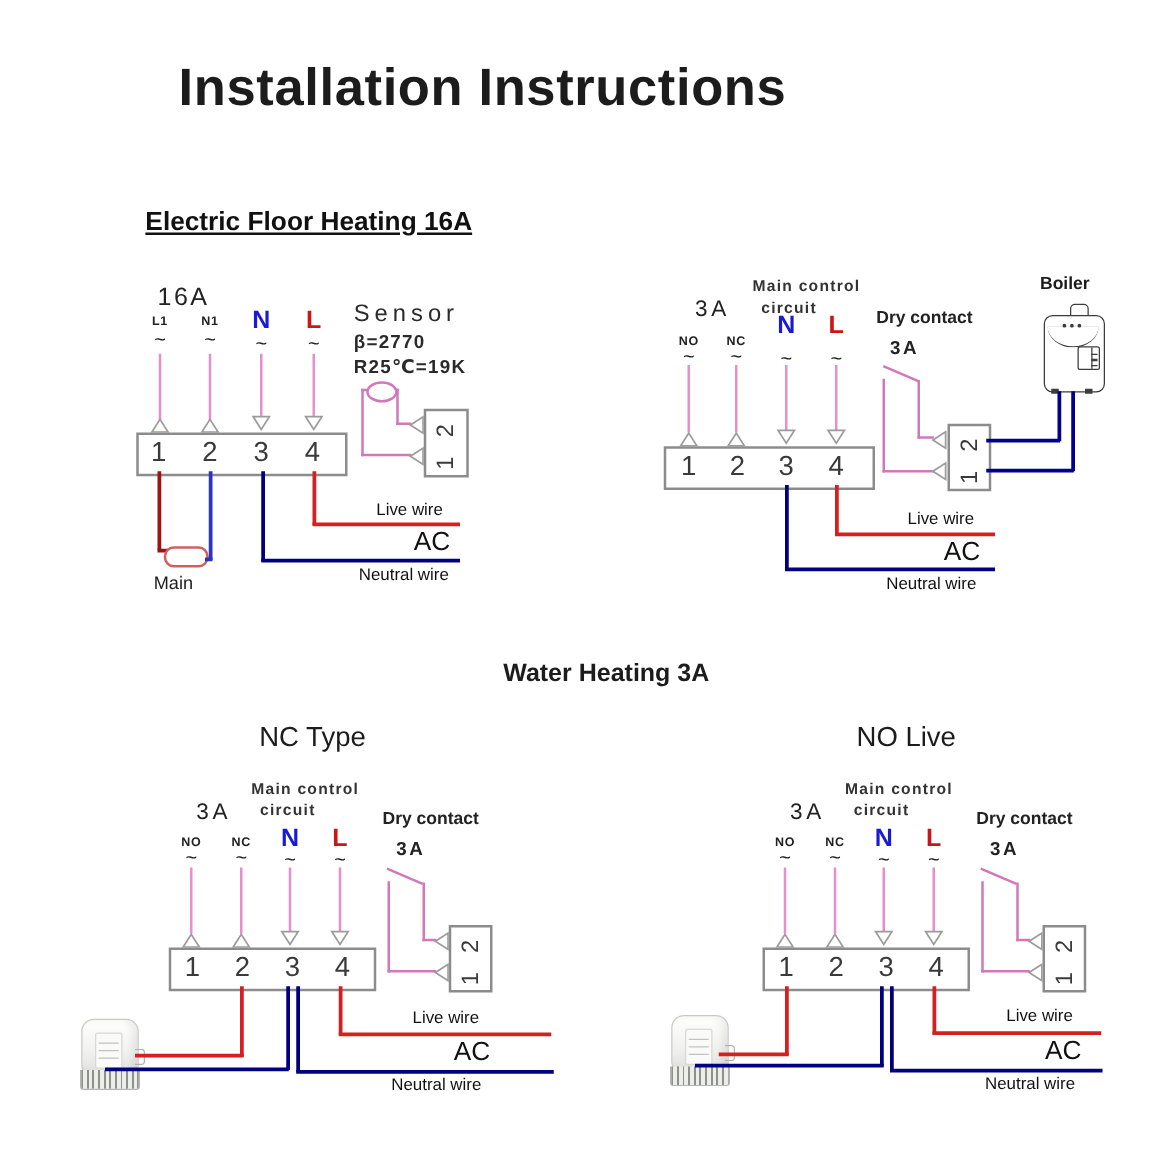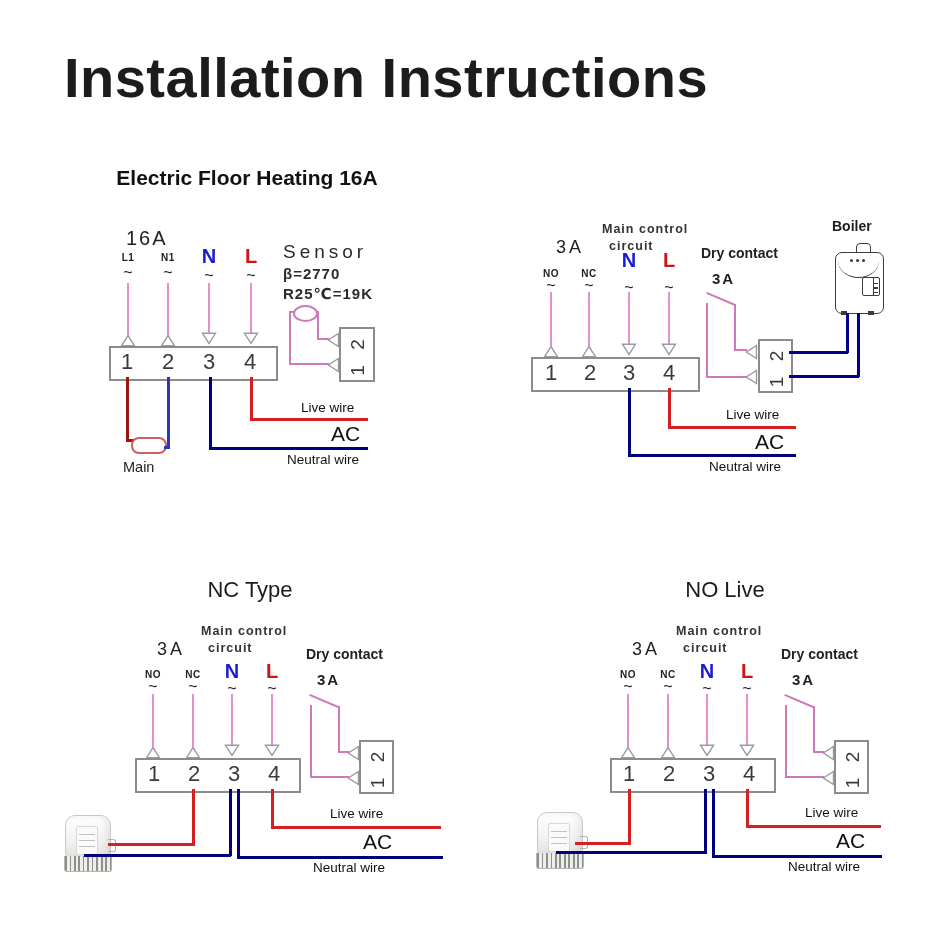--- a/index.html
+++ b/index.html
@@ -72,23 +72,23 @@
             border-left:none;border-radius:0 3px 3px 0;}
   .act-collar{position:absolute;left:0;top:43px;width:46px;height:15px;
               background:repeating-linear-gradient(90deg,#8f8f8b 0 1.5px,#eceeea 1.5px 4.5px);
               border:1px solid #b4b4b0;border-top:none;border-radius:0 0 3px 3px;}
 </style>
 </head>
 <body>
 
 <div class="canvas">
 
-  <div class="t b c" style="left:0;width:772px;top:46px;font-size:56px;letter-spacing:.5px;">Installation Instructions</div>
-
-  <div class="t h2 c" style="left:97px;width:300px;top:166px;">Electric Floor Heating 16A</div>
+  <div class="t b c" style="left:0;width:772px;top:46px;font-size:42px;letter-spacing:.5px;">Installation Instructions</div>
+
+  <div class="t h2 c" style="left:97px;width:300px;top:166px;text-decoration:underline;">Electric Floor Heating 16A</div>
   <div class="t rating" style="left:126px;top:227px;font-size:20px;letter-spacing:2px;">16A</div>
 
   <div class="t term-sm" style="left:118px;top:252px;">L1</div>
   <div class="t term-sm" style="left:158px;top:252px;">N1</div>
   <div class="t term-n" style="left:199px;top:245px;">N</div>
   <div class="t term-l" style="left:241px;top:245px;">L</div>
   <div class="t tilde" style="left:118px;top:264px;">~</div>
   <div class="t tilde" style="left:158px;top:264px;">~</div>
   <div class="t tilde" style="left:199px;top:267px;">~</div>
   <div class="t tilde" style="left:241px;top:267px;">~</div>
@@ -224,20 +224,21 @@
   <div class="w bw" style="left:857px;top:313px;width:2.5px;height:64px;"></div>
 
   <div class="w nv" style="left:628px;top:388px;width:2.5px;height:68px;"></div>
   <div class="w nv" style="left:628px;top:454px;width:168px;height:2.5px;"></div>
   <div class="w rd" style="left:668px;top:388px;width:2.5px;height:40px;"></div>
   <div class="w rd" style="left:668px;top:426px;width:128px;height:2.5px;"></div>
   <div class="t wirelbl" style="left:726px;top:407px;">Live wire</div>
   <div class="t ac" style="left:755px;top:430px;">AC</div>
   <div class="t wirelbl" style="left:709px;top:459px;">Neutral wire</div>
 
+  <div class="t c" style="left:320px;width:330px;top:528px;font-size:20px;font-weight:700;">Water Heating 3A</div>
 
   <div>
     <div class="t c" style="left:150px;width:200px;top:577px;font-size:22px;">NC Type</div>
     <div class="t rating" style="left:157px;top:639px;font-size:18px;">3A</div>
     <div class="t mc" style="left:201px;top:624px;">Main control</div>
     <div class="t mc" style="left:208px;top:641px;">circuit</div>
     <div class="t term-sm" style="left:143px;top:669px;">NO</div>
     <div class="t term-sm" style="left:183px;top:669px;">NC</div>
     <div class="t term-n" style="left:222px;top:660px;">N</div>
     <div class="t term-l" style="left:262px;top:660px;">L</div>

